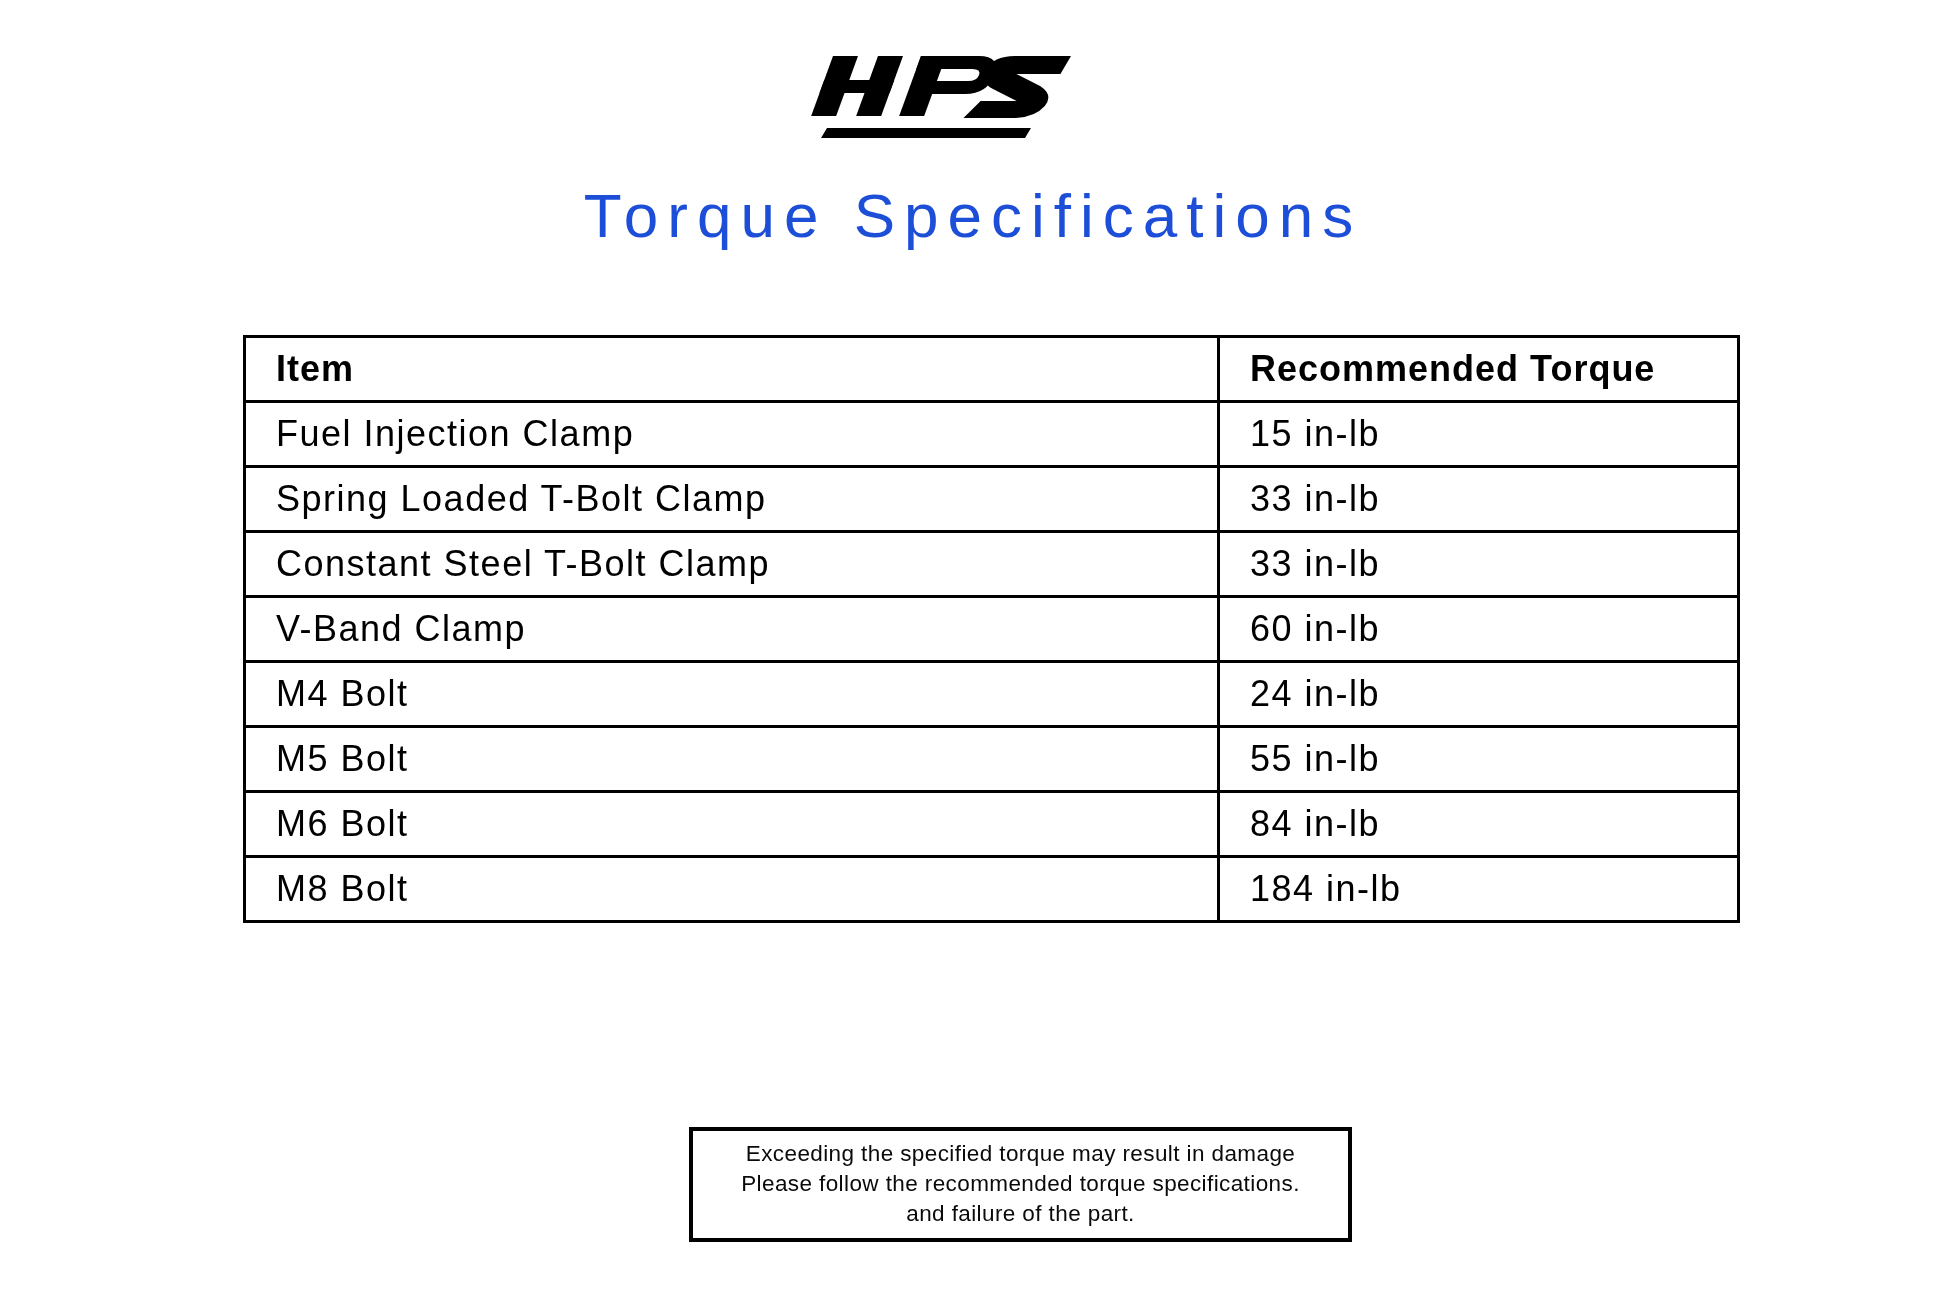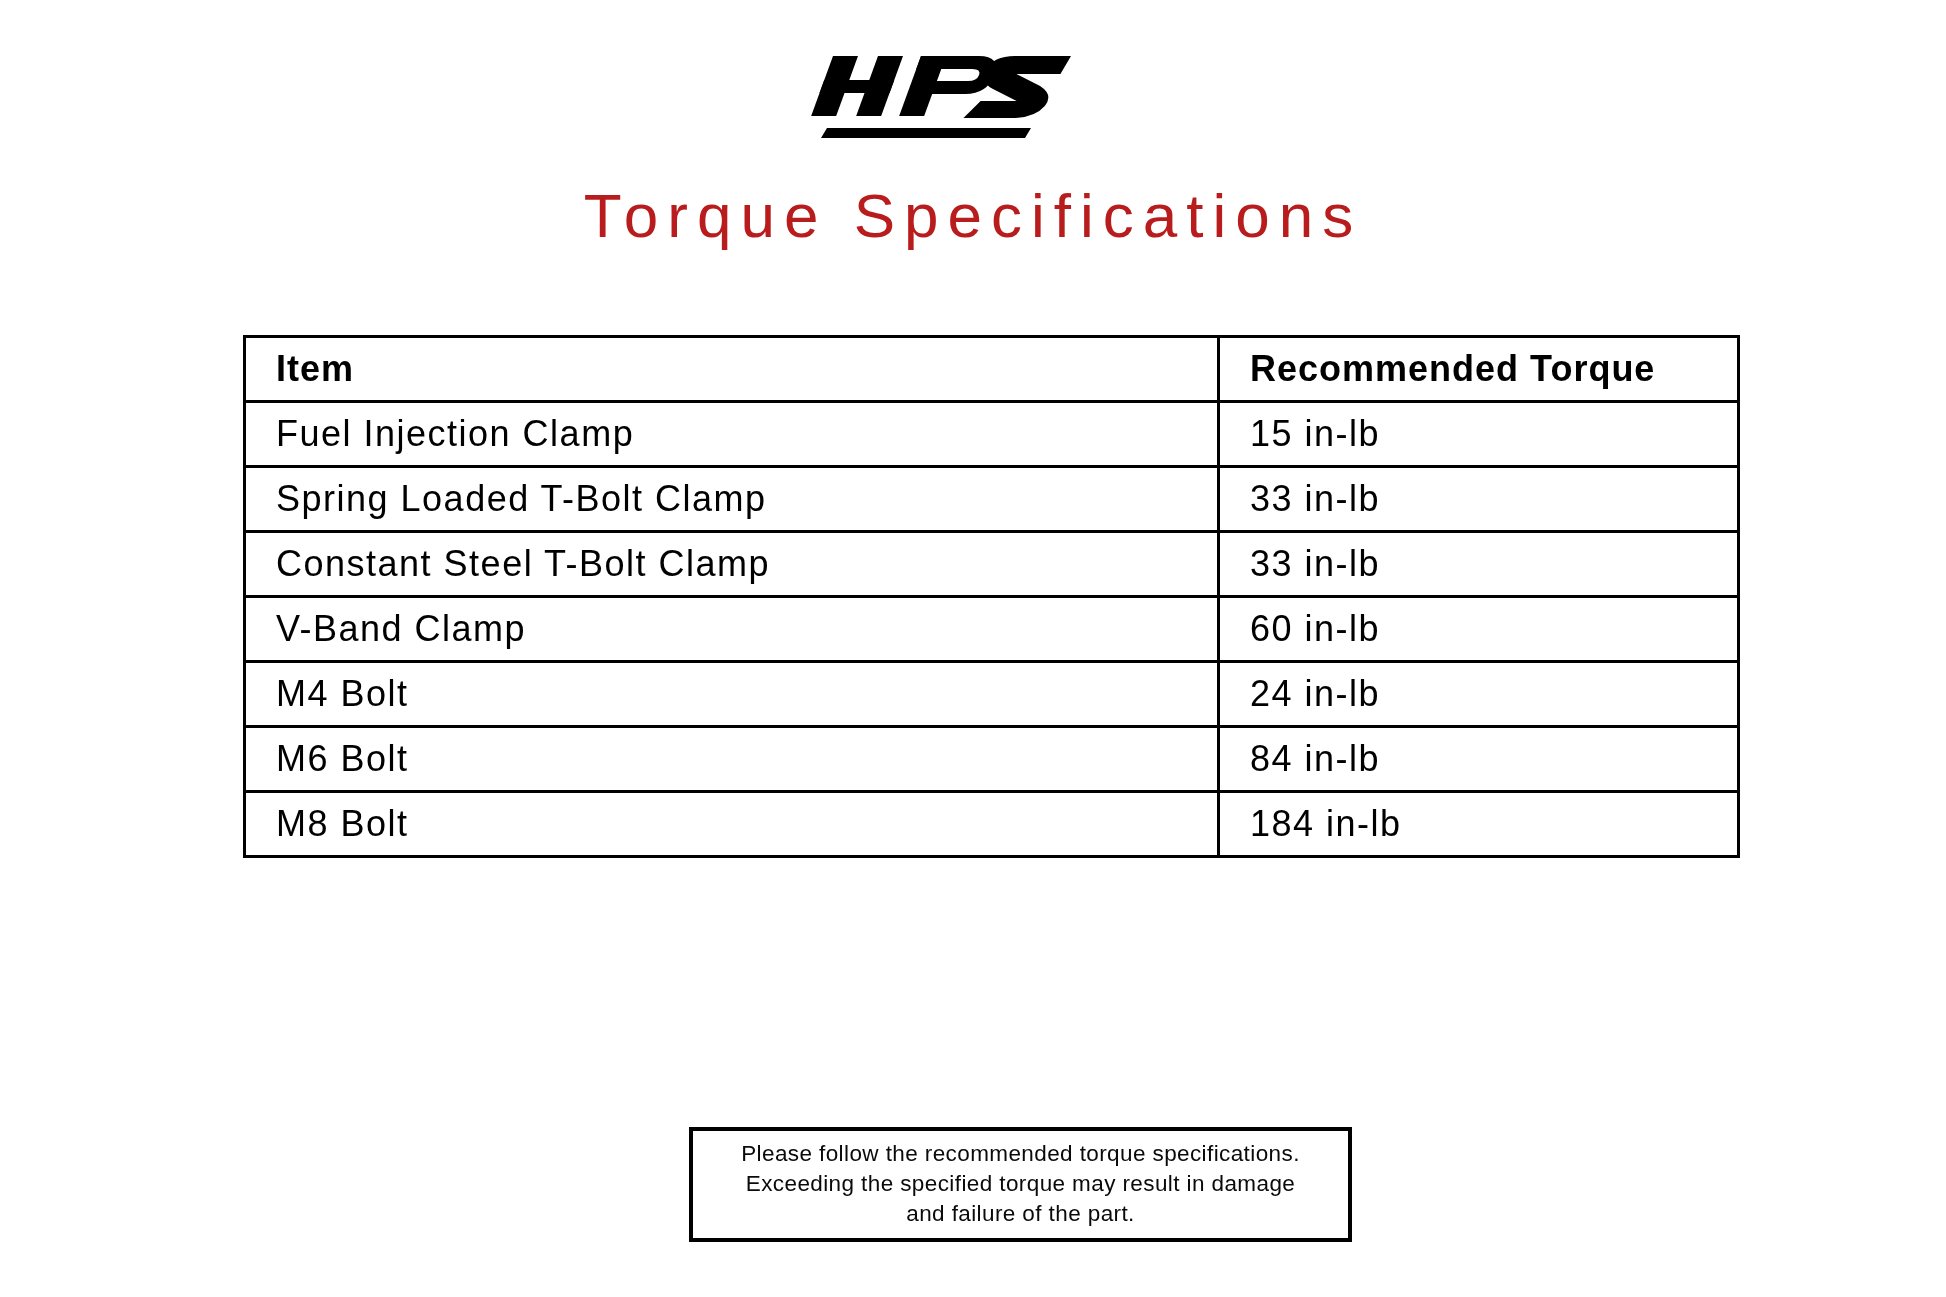--- a/index.html
+++ b/index.html
@@ -25,21 +25,21 @@
   
   .page-title {
     position: absolute;
     top: 184px;
     left: 0;
     width: 100%;
     text-align: center;
     font-size: 62px;
     line-height: 64px;
     letter-spacing: 9px;
-    color: #b91c1c;
+    color: #1d4ed8;
     white-space: nowrap;
   }
 
   
   .spec-table {
     position: absolute;
     left: 243px;
     top: 335px;
     width: 1494px;
     border-collapse: collapse;
@@ -133,27 +133,31 @@
     </tr>
     <tr>
       <td>V-Band Clamp</td>
       <td>60 in-lb</td>
     </tr>
     <tr>
       <td>M4 Bolt</td>
       <td>24 in-lb</td>
     </tr>
     <tr>
+      <td>M5 Bolt</td>
+      <td>55 in-lb</td>
+    </tr>
+    <tr>
       <td>M6 Bolt</td>
       <td>84 in-lb</td>
     </tr>
     <tr>
       <td>M8 Bolt</td>
       <td>184 in-lb</td>
     </tr>
   </tbody>
 </table>
 
 <div class="note-box">
+  <div class="note-line">Exceeding the specified torque may result in damage</div>
   <div class="note-line">Please follow the recommended torque specifications.</div>
-  <div class="note-line">Exceeding the specified torque may result in damage</div>
   <div class="note-line">and failure of the part.</div>
 </div>
 
 </body></html>

